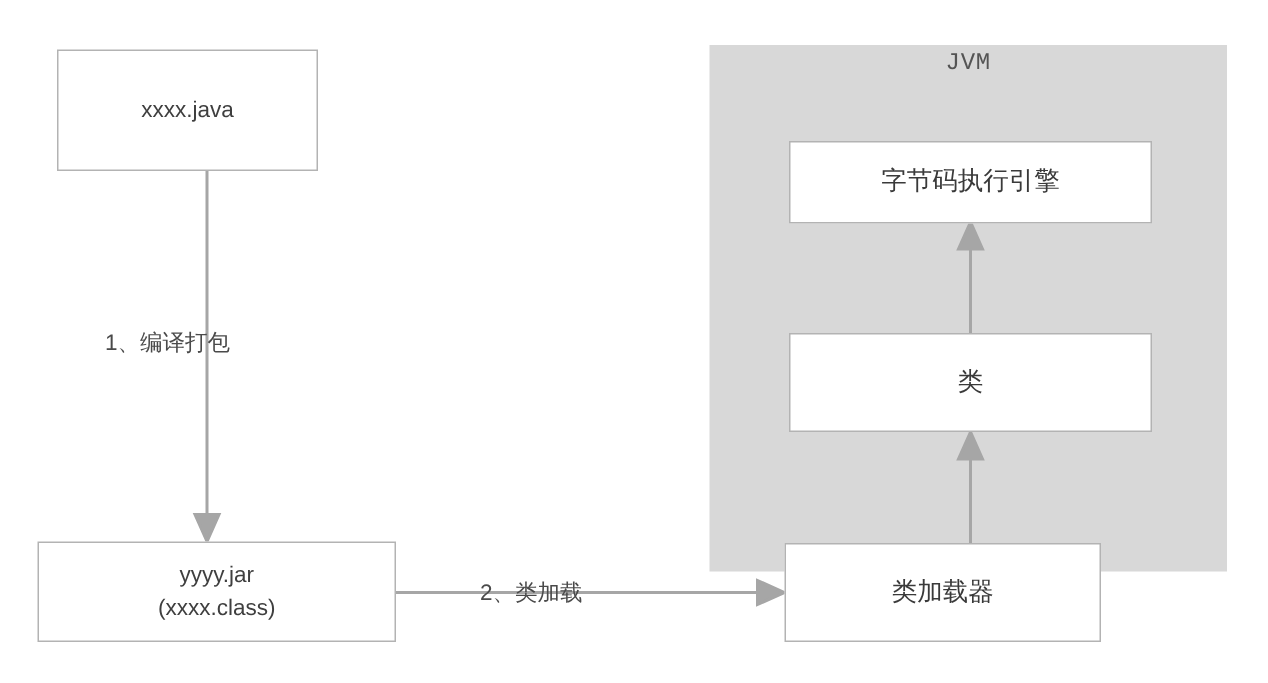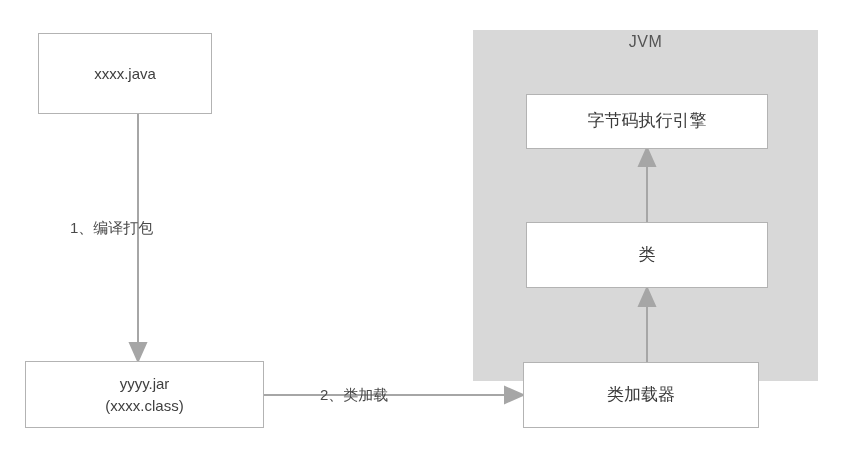--- a/index.html
+++ b/index.html
@@ -27,20 +27,21 @@
   }
   .jvm-title {
     position: absolute;
     left: 473px;
     top: 33px;
     width: 345px;
     text-align: center;
     font-size: 16px;
     color: #545454;
     letter-spacing: 0.5px;
+    font-family: Liberation Mono, monospace;
   }
   .box {
     position: absolute;
     background: #ffffff;
     border: 1px solid #b3b3b3;
     box-sizing: border-box;
     display: flex;
     align-items: center;
     justify-content: center;
     flex-direction: column;
@@ -73,21 +74,21 @@
   }
   #box-class {
     left: 526px;
     top: 222px;
     width: 242px;
     height: 66px;
   }
   #box-loader {
     left: 523px;
     top: 362px;
-    width: 236px;
+    width: 211px;
     height: 66px;
   }
   .arrow-label {
     position: absolute;
     color: #4a4a4a;
     font-size: 15px;
     white-space: nowrap;
   }
   #label-compile {
     left: 70px;

